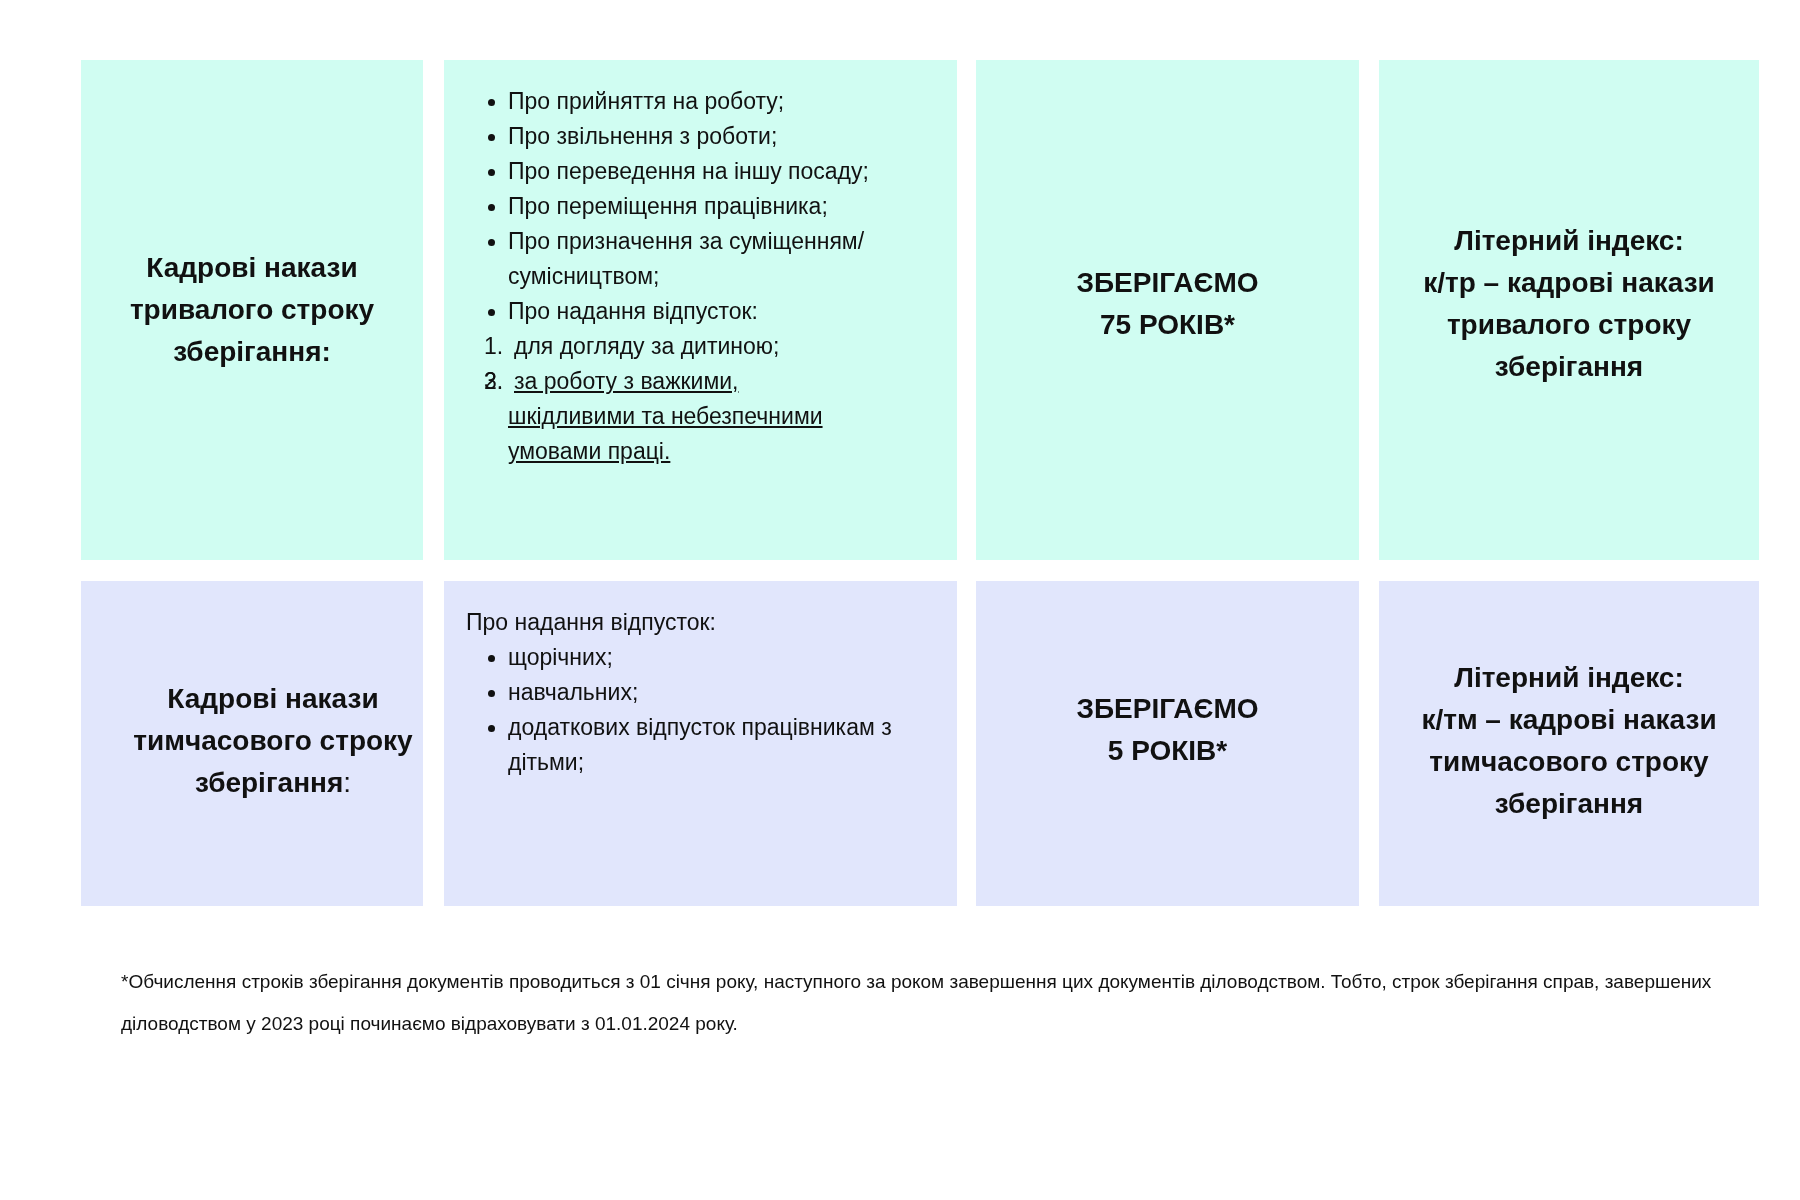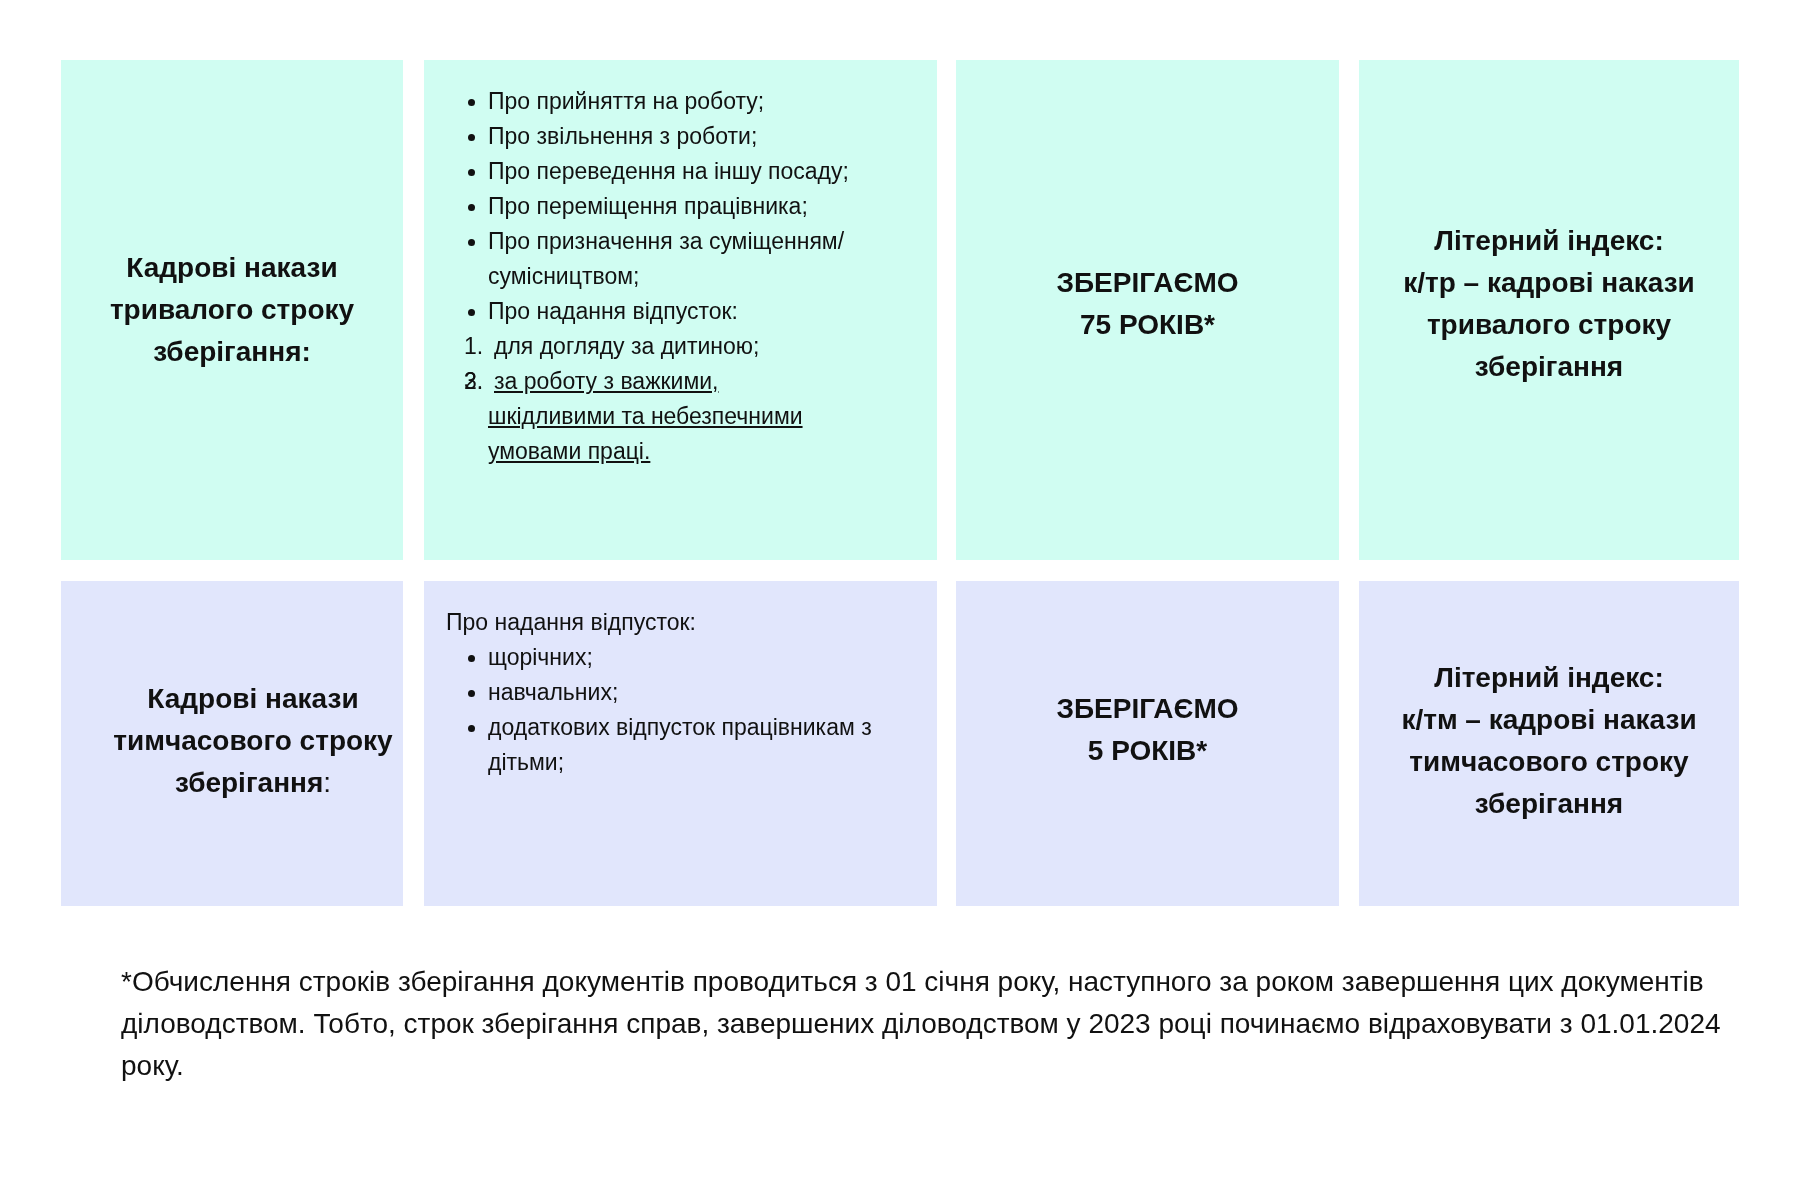--- a/index.html
+++ b/index.html
@@ -1,20 +1,20 @@
 <!DOCTYPE html>
 <html><head>
 <meta charset="utf-8">
 <style>
   html, body { margin:0; padding:0; }
   body {
     width:1800px; height:1200px; background:#ffffff; position:relative; overflow:hidden;
     font-family:"Liberation Sans", sans-serif; color:#111111;
   }
-  .cell { position:absolute; box-sizing:border-box; }
+  .cell { position:absolute; box-sizing:border-box;margin-left:20px; }
   .mint { background:#D0FDF2; }
   .lav { background:#E1E6FC; }
   .center {
     display:flex; align-items:center; justify-content:center; text-align:center;
   }
   .head {
     font-weight:bold; font-size:28px; line-height:42px; color:#111;
   }
   .head .nb { font-weight:normal; }
   .list {
@@ -23,21 +23,21 @@
   .list ul { list-style:none; margin:0; padding:0; }
   .list li { position:relative; padding-left:64px; }
   .list li.b::before {
     content:""; position:absolute; left:44px; top:15px; width:7px; height:7px; border-radius:50%; background:#111;
   }
   .list li.n .num { position:absolute; left:40px; top:0; }
   .list li.n { padding-left:70px; }
   .list .intro { padding-left:22px; }
   .footer {
     position:absolute; left:121px; top:961px; width:1600px;
-    font-size:28px; line-height:42px; color:#111;
+    font-size:19px; line-height:42px; color:#111;
   }
 </style>
 </head>
 <body>
 
 <div class="cell mint center" style="left:61px; top:60px; width:342px; height:500px;">
   <div class="head" style="width:300px;">
     <span>Кадрові накази тривалого строку зберігання</span><span>:</span>
   </div>
 </div>

